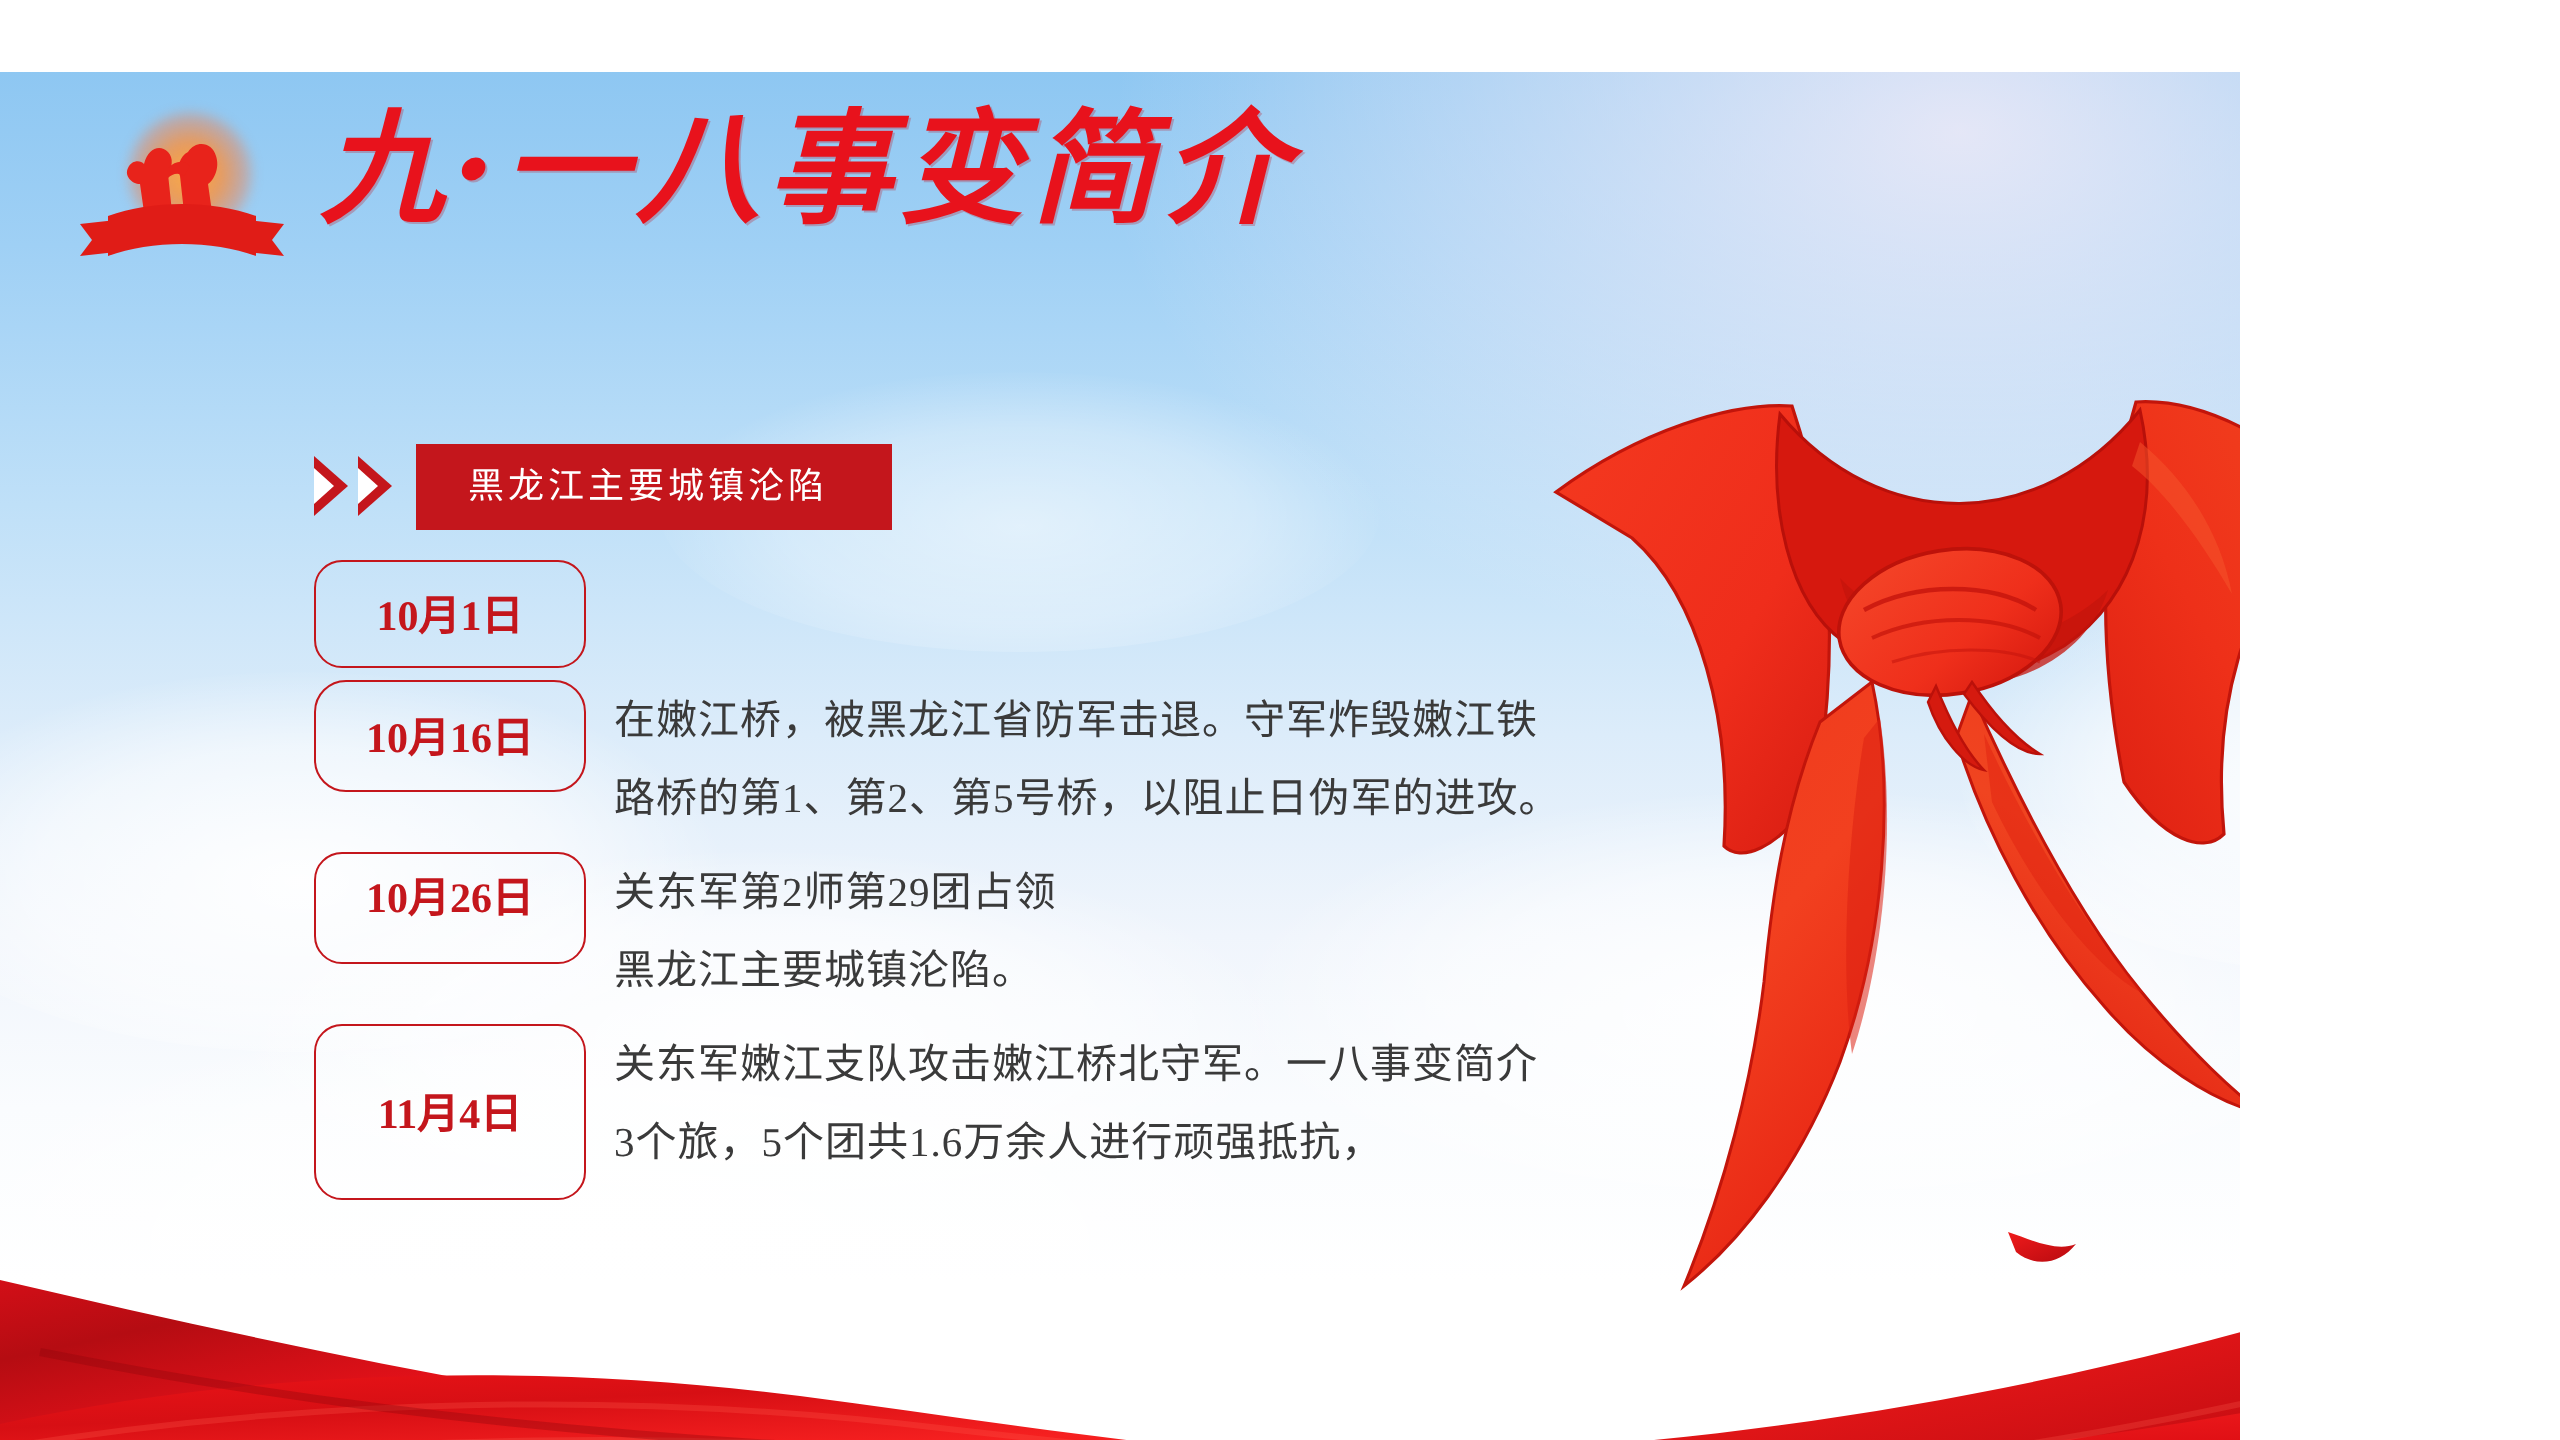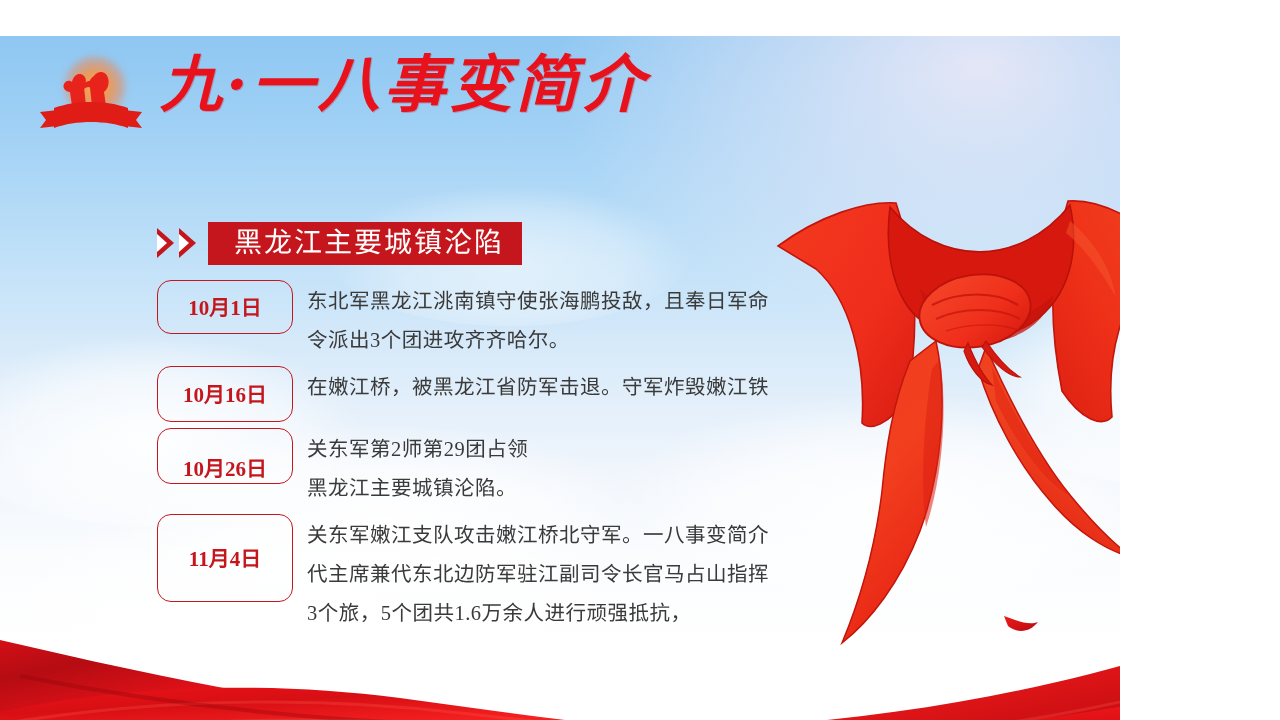--- a/index.html
+++ b/index.html
@@ -124,23 +124,23 @@
     top: -9px; left: -17px;
     width: 0; height: 0;
     border-top: 9px solid transparent;
     border-bottom: 9px solid transparent;
     border-left: 10px solid #ffffff;
   }
   .chev + .chev { margin-left: 5px; }
   .banner {
     background: #c4161c;
     color: #ffffff;
-    font-size: 28px;
+    font-size: 18px;
     letter-spacing: 2px;
-    padding: 8px 18px 9px 26px;
+    padding: 8px 32px 9px 26px;
     height: 26px;
     line-height: 26px;
     white-space: nowrap;
   }
 
   
   .timeline {
     position: absolute;
     left: 157px;
     top: 244px;
@@ -160,22 +160,22 @@
     color: #c4161c;
     font-size: 21px;
     text-align: center;
     padding: 6px 0 7px 0;
     margin-right: 14px;
     background: transparent;
     white-space: nowrap;
     font-weight: bold;
   }
   .tl-row.r1 .date-chip { height: 54px; line-height: 42px; padding: 6px 0; }
-  .tl-row.r2 .date-chip { height: 56px; line-height: 44px; padding: 6px 4px; }
-  .tl-row.r3 .date-chip { height: 56px; line-height: 44px; padding: 18px 0; }
+  .tl-row.r2 .date-chip { height: 56px; line-height: 44px; padding: 6px 4px; border-radius: 16px; }
+  .tl-row.r3 .date-chip { height: 56px; line-height: 44px; padding: 0 0; }
   .tl-row.r4 .date-chip { height: 88px; line-height: 76px; padding: 6px 0; text-align: center; }
 
   .tl-text {
     flex: 1 1 auto;
     color: #3a3a3a;
     font-size: 20.5px;
     line-height: 39px;
     letter-spacing: 0.5px;
     padding-top: 2px;
   }
@@ -261,46 +261,42 @@
       <div class="chev"></div>
       <div class="chev"></div>
     </div>
     <div class="banner">黑龙江主要城镇沦陷</div>
   </div>
 
   <div class="timeline">
 
     <div class="tl-row r1">
       <div class="date-chip">10月1日</div>
-      <div class="tl-text">
-        <p>东北军黑龙江洮南镇守使张海鹏投敌，且奉日军命</p>
-        <p>令派出3个团进攻齐齐哈尔。</p>
-      </div>
     </div>
 
     <div class="tl-row r2">
       <div class="date-chip">10月16日</div>
       <div class="tl-text">
         <p>在嫩江桥，被黑龙江省防军击退。守军炸毁嫩江铁</p>
+        <p>路桥的第1、第2、第5号桥，以阻止日伪军的进攻。</p>
       </div>
     </div>
 
     <div class="tl-row r3">
       <div class="date-chip">10月26日</div>
       <div class="tl-text">
         <p>关东军第2师第29团占领</p>
         <p>黑龙江主要城镇沦陷。</p>
       </div>
     </div>
 
     <div class="tl-row r4">
       <div class="date-chip">11月4日</div>
       <div class="tl-text">
         <p>关东军嫩江支队攻击嫩江桥北守军。一八事变简介</p>
-        <p>代主席兼代东北边防军驻江副司令长官马占山指挥</p>
         <p>3个旅，5个团共1.6万余人进行顽强抵抗，</p>
       </div>
     </div>
 
   </div>
 
   <svg class="scarf" viewBox="0 0 420 470">
     <defs>
       <linearGradient id="gScarfL" x1="0" y1="0" x2="1" y2="1">
         <stop offset="0%" stop-color="#f4391f"></stop>

